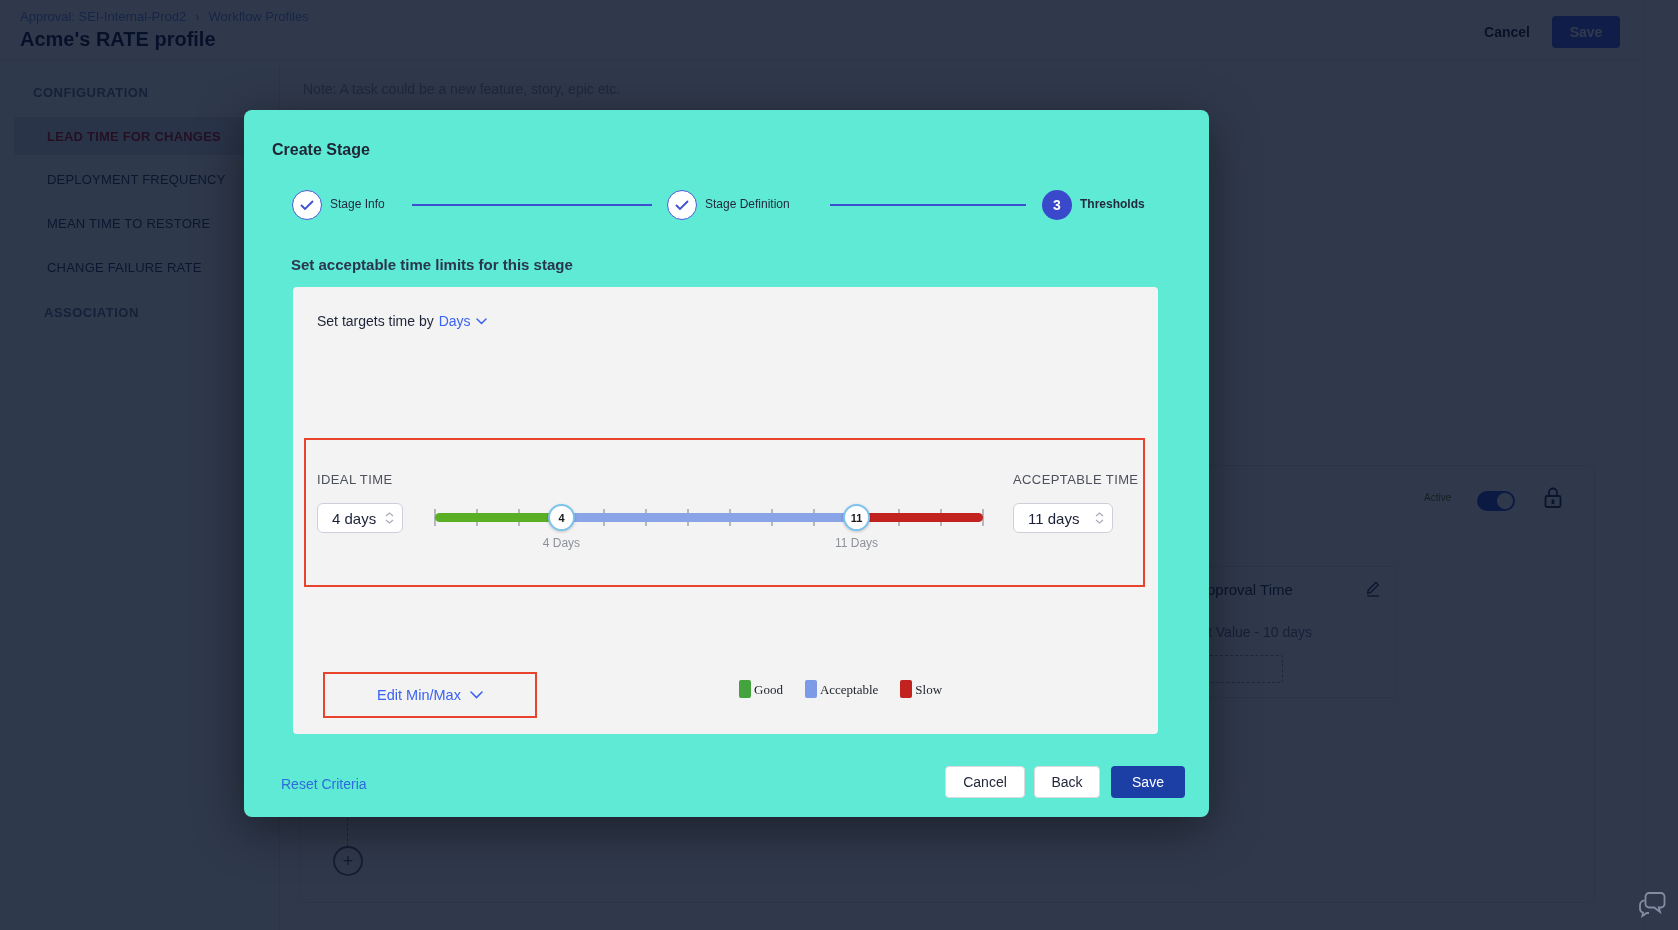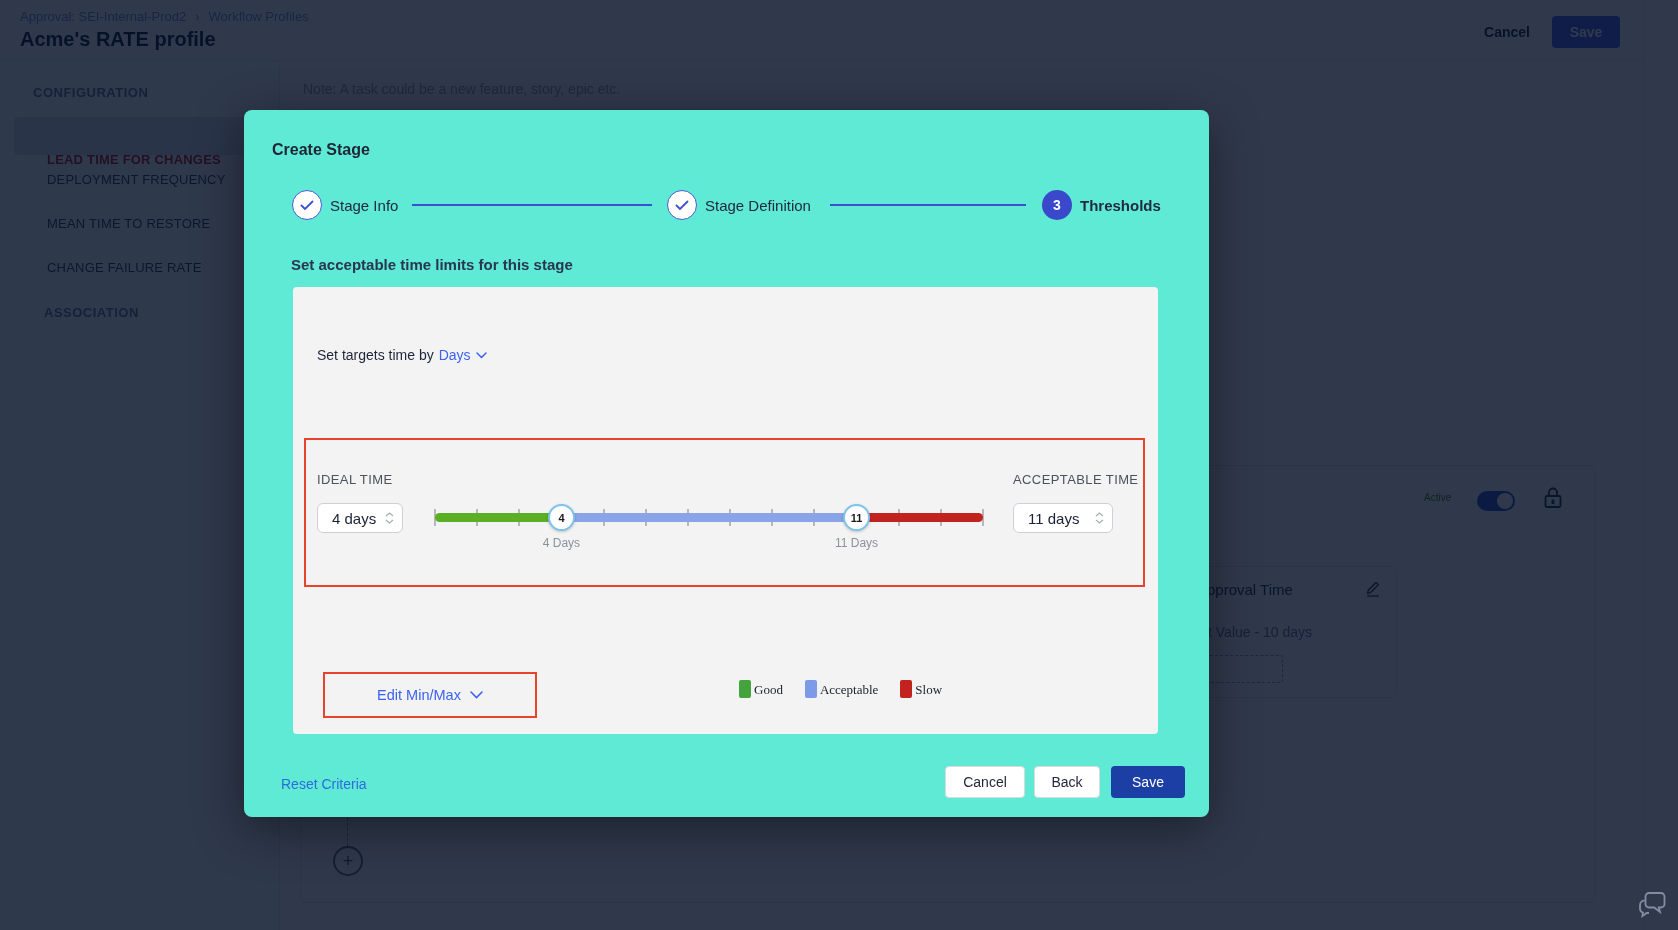--- a/index.html
+++ b/index.html
@@ -13,21 +13,21 @@
   .page-title { position:absolute; left:20px; top:28px; font-size:20px; font-weight:700; color:#1b2340; }
   .header-divider { position:absolute; left:0; top:60px; width:1643px; height:1px; background:#e7e9ef; }
   .right-divider { position:absolute; left:1643px; top:0; width:1px; height:930px; background:#e7e9ef; }
   .top-cancel { position:absolute; left:1468px; top:16px; width:78px; height:32px; line-height:32px; text-align:center; font-size:14px; font-weight:600; color:#1d2742; }
   .top-save { position:absolute; left:1552px; top:16px; width:68px; height:32px; line-height:32px; text-align:center; font-size:14px; font-weight:600; color:#ffffff; background:#4765e5; border-radius:4px; }
 
   .sidebar { position:absolute; left:0; top:61px; width:280px; height:869px; background:#fafbfc; border-right:1px solid #e7e9ef; }
   .side-section { position:absolute; left:33px; font-size:13px; font-weight:600; letter-spacing:.5px; color:#6d7590; }
   .side-item { position:absolute; left:47px; font-size:13px; letter-spacing:.2px; color:#39425f; white-space:nowrap; }
   .side-selected-bg { position:absolute; left:14px; top:56px; width:252px; height:38px; background:#dfe3ec; border-radius:4px; }
-  .side-item.selected { color:#b91c1c; font-weight:600;margin-top:23px; }
+  .side-item.selected { color:#b91c1c; font-weight:600; }
 
   .note { position:absolute; left:303px; top:81px; font-size:14px; color:#9aa0ae; }
   .content-panel { position:absolute; left:300px; top:465px; width:1295px; height:438px; border:1px solid #e3e6ee; border-radius:6px; background:#fdfdfe; }
   .active-label { position:absolute; left:1424px; top:492px; font-size:10px; color:#4d7c0f; }
   .toggle { position:absolute; left:1477px; top:491px; width:38px; height:20px; border-radius:10px; background:#3652c9; }
   .toggle-knob { position:absolute; right:2px; top:2px; width:16px; height:16px; border-radius:50%; background:#ffffff; }
   .lock-wrap { position:absolute; left:1543px; top:486px; }
   .bg-card { position:absolute; left:1160px; top:566px; width:237px; height:132px; background:#fbfcfe; border:1px solid #e2e5ee; border-radius:4px; }
   .card-title { position:absolute; left:1197px; top:581px; font-size:15px; font-weight:500; color:#2a3553; }
   .pencil-wrap { position:absolute; left:1364px; top:579px; }
@@ -39,28 +39,28 @@
   
   .overlay { position:absolute; inset:0; background:rgba(2,13,36,0.82); z-index:40; }
   .chat-widget { position:absolute; left:1636px; top:886px; z-index:60; }
 
   
   .modal { position:absolute; left:244px; top:110px; width:965px; height:707px; background:#5eead4; border-radius:8px; box-shadow:0 12px 50px rgba(0,0,0,.45); z-index:50; }
   .modal-title { position:absolute; left:28px; top:31px; font-size:16px; font-weight:700; color:#1f2437; }
 
   .step-circle { position:absolute; top:80px; width:30px; height:30px; border-radius:50%; border:1.6px solid #4a5ad6; background:#fff; display:flex; align-items:center; justify-content:center; }
   .step-circle.current { background:#3a49cb; border:none; color:#ffffff; font-size:14px; font-weight:600; }
-  .step-label { position:absolute; top:87px; font-size:15px; color:#232a40; white-space:nowrap; }
+  .step-label { position:absolute; top:87px; font-size:12px; color:#232a40; white-space:nowrap; }
   .step-label.current { font-weight:600; }
   .step-line { position:absolute; top:94px; height:1.6px; background:#3d4fd0; }
 
   .section-title { position:absolute; left:47px; top:146px; font-size:15px; font-weight:600; color:#2a3550; }
   .panel { position:absolute; left:49px; top:177px; width:865px; height:447px; background:#f3f3f4; border-radius:4px; }
 
-  .targets-row { position:absolute; left:24px; top:26px; font-size:14px; color:#1e2538; display:flex; align-items:center; gap:5px;margin-top:34px; }
+  .targets-row { position:absolute; left:24px; top:26px; font-size:14px; color:#1e2538; display:flex; align-items:center; gap:5px; }
   .targets-unit { color:#3b63f0; }
   .red-rect { position:absolute; left:11px; top:151px; width:841px; height:149px; border:2px solid #e8432d; }
   .range-label { position:absolute; font-size:13px; letter-spacing:.4px; color:#4d515c; }
   .num-input { position:absolute; top:216px; height:30px; background:#fff; border:1px solid #cdd0d8; border-radius:6px; display:flex; align-items:center; }
   .num-value { flex:1; padding-left:14px; font-size:15px; color:#1b2136; }
   .spinner { width:22px; display:flex; flex-direction:column; align-items:center; gap:2px; padding-right:4px; }
 
   .slider { position:absolute; left:142px; top:216px; width:548px; height:48px; }
   .tick { position:absolute; top:6px; width:2px; height:17px; margin-left:-1px; background:#b5b8bf; z-index:1; }
   .seg { position:absolute; top:10px; height:9px; z-index:2; }

